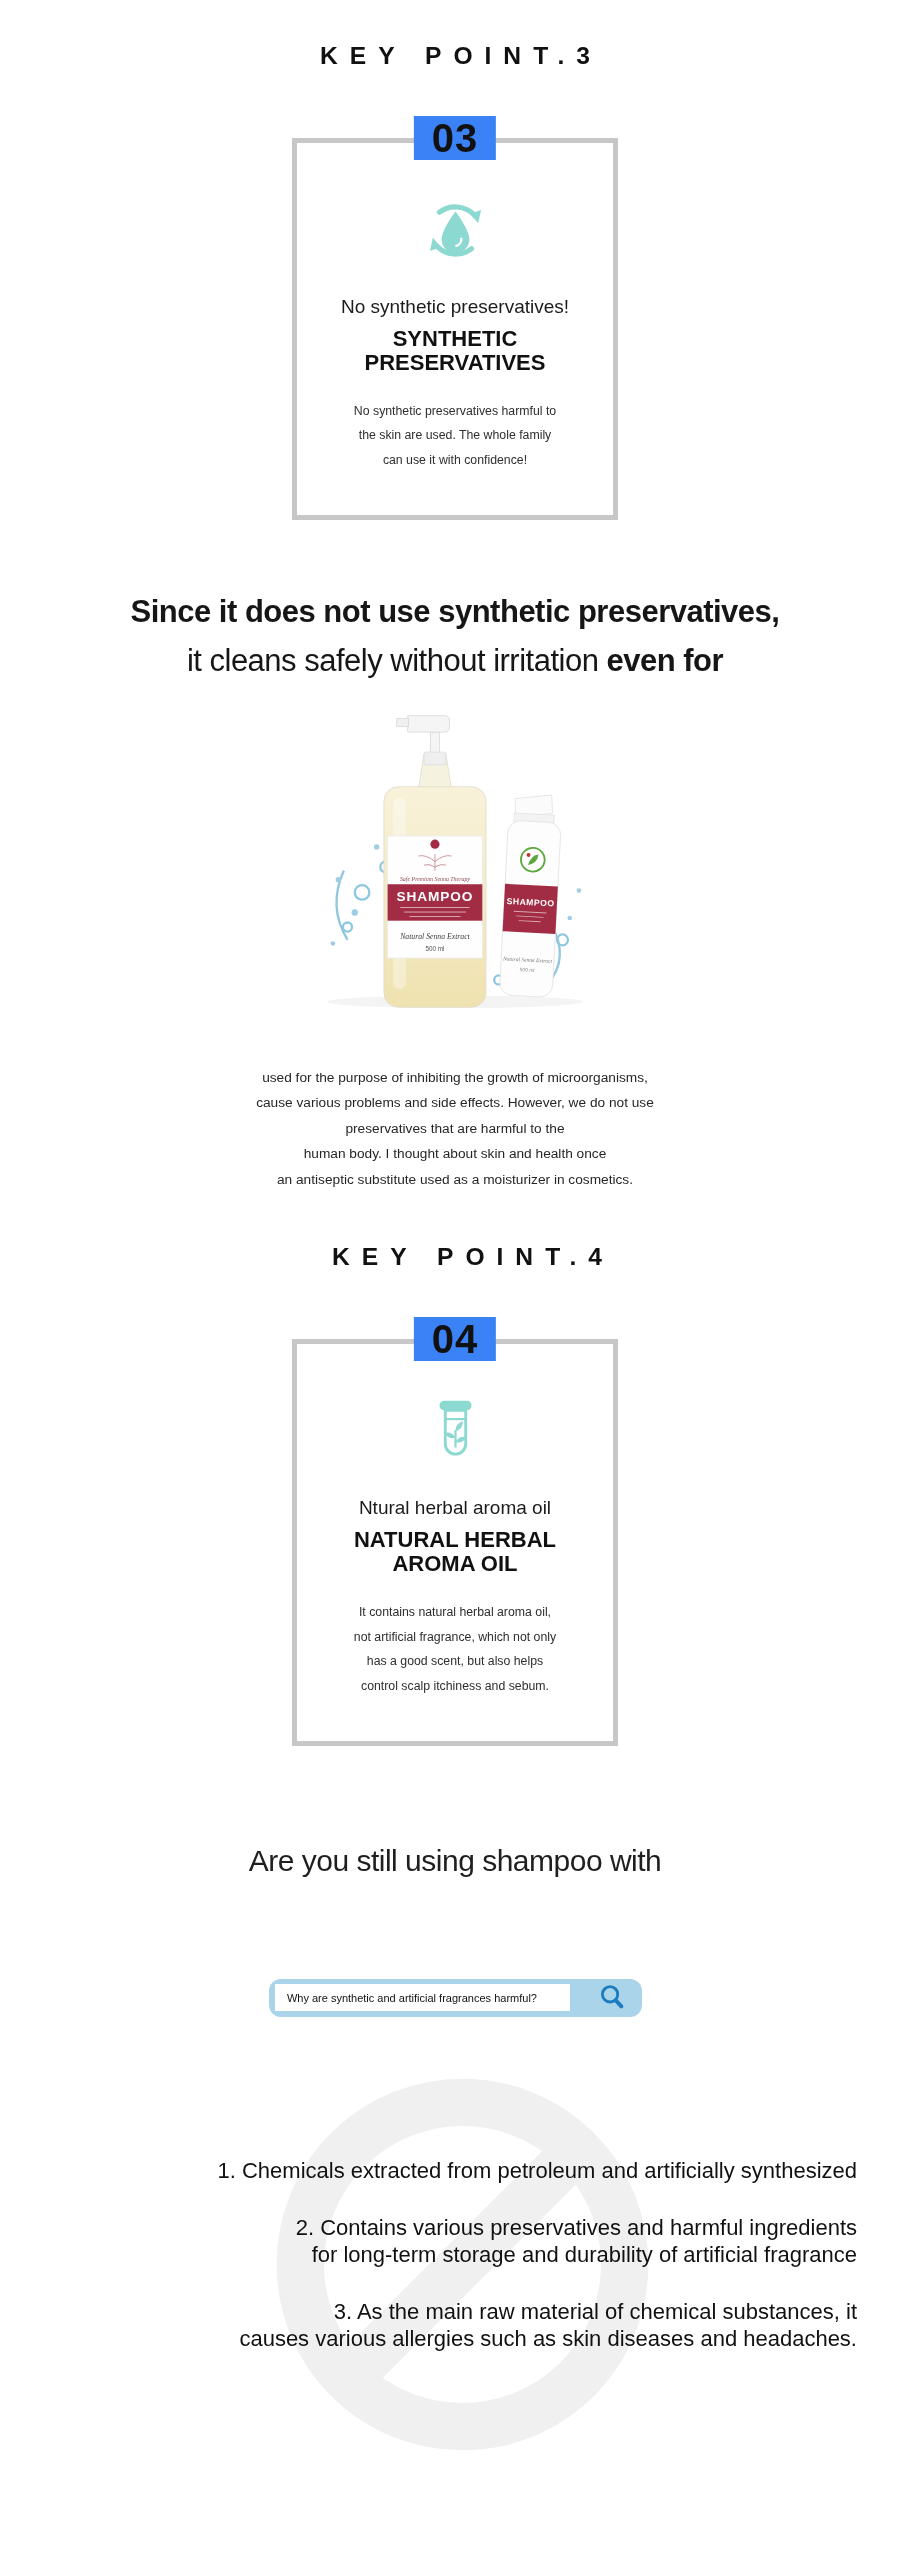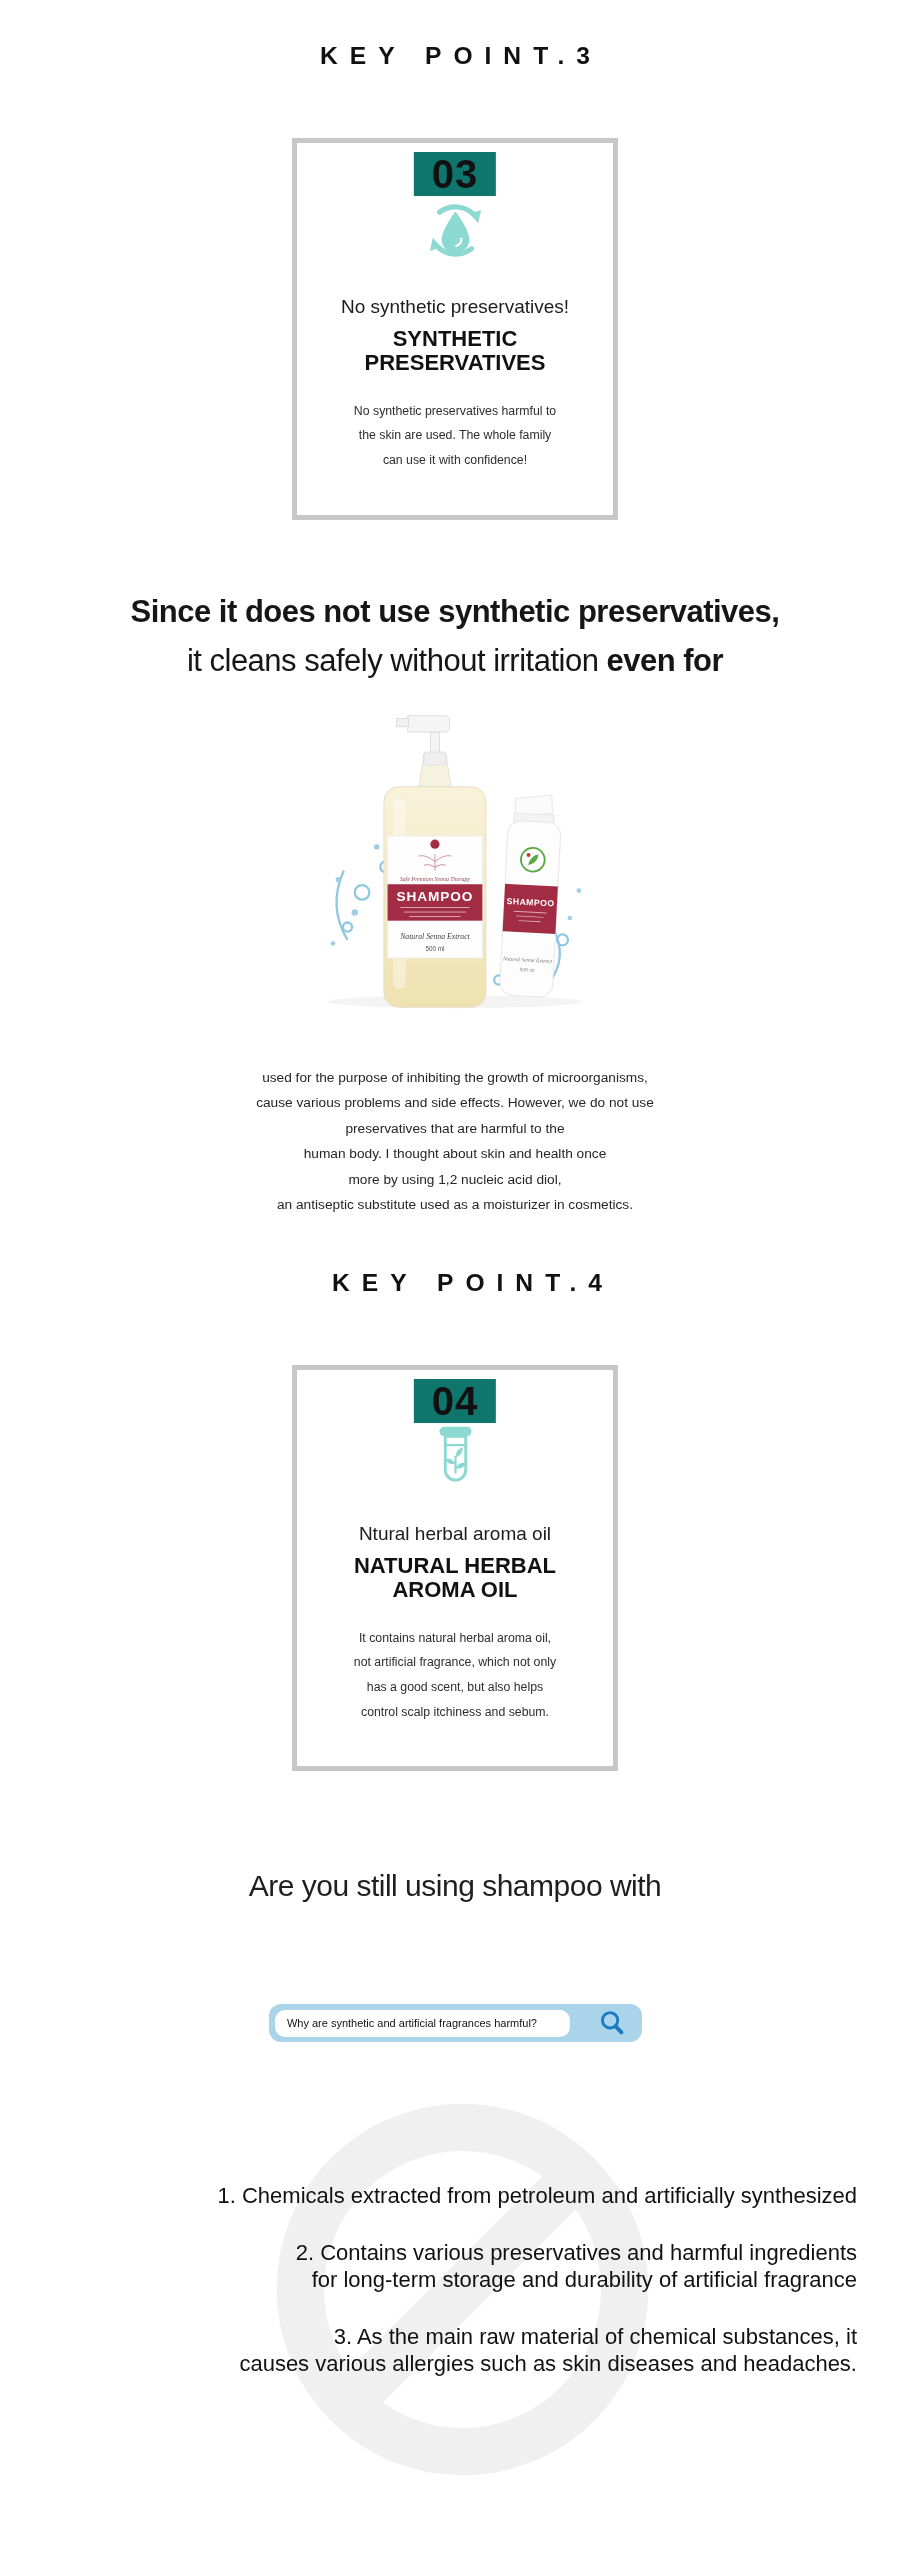--- a/index.html
+++ b/index.html
@@ -11,22 +11,22 @@
     letter-spacing:12px;text-indent:12px;line-height:27px;color:#111;
   }
   .kp-heading.second{padding-top:0;margin-top:51px;padding-left:24px;}
 
   .point-box{
     width:315px;margin:69px auto 0;border:5.5px solid #c7c7c7;position:relative;
     box-sizing:content-box;text-align:center;padding:51px 12.7px 42px;background:#fff;width:290px;
   }
   .point-number{
     position:absolute;top:-27px;left:50%;transform:translateX(-50%);
-    background:#0f766e;padding:0 18px;font-size:40px;font-weight:bold;color:#111;line-height:44px;
-    letter-spacing:0.9px;white-space:nowrap;margin-top:36px;
+    background:#3b82f6;padding:0 18px;font-size:40px;font-weight:bold;color:#111;line-height:44px;
+    letter-spacing:0.9px;white-space:nowrap;
   }
   .point-icon{height:73px;margin-bottom:27px;}
   .point-title{font-size:19px;color:#1c1c1c;line-height:25.5px;margin-bottom:7.3px;}
   .point-subtitle{font-size:22px;font-weight:bold;color:#111;line-height:24px;margin-bottom:24px;}
   .point-desc{font-size:12.3px;color:#2e2e2e;line-height:24.6px;}
 
   .statement{margin-top:67px;text-align:center;font-size:31px;line-height:49px;font-weight:bold;color:#161616;letter-spacing:-0.5px;}
   .statement .light{font-weight:normal;}
 
   .product-figure{width:328px;margin:16.4px auto 0;}
@@ -34,21 +34,21 @@
   .body-paragraph{margin-top:51px;text-align:center;font-size:13.7px;line-height:25.5px;color:#262626;}
 
   .question{margin-top:91px;text-align:center;font-size:30px;line-height:47px;font-weight:normal;color:#1f1f1f;letter-spacing:-0.5px;}
   .question b{font-weight:bold;}
 
   .search-bar{
     width:373px;height:38px;margin:95px auto 0;background:#a9d4ea;border-radius:12px;
     display:flex;align-items:center;box-sizing:border-box;padding:0 14.6px 0 6.4px;
   }
   .search-input{
-    width:295px;height:27px;background:#ffffff;border:none;border-radius:10px;
+    width:295px;height:27px;background:#ffffff;border:none;border-radius:0;
     font-family:"Liberation Sans", sans-serif;font-size:11px;color:#111;padding:0 9px 0 12px;
     box-sizing:border-box;outline:none;
   }
   .search-btn{margin-left:auto;background:none;border:none;padding:0;cursor:pointer;height:29px;}
 
   .reasons{position:relative;margin-top:38px;height:417px;}
   .watermark{position:absolute;left:calc(50% - 182px);top:20px;z-index:0;}
   .reason-item{position:relative;z-index:1;text-align:right;font-size:22px;line-height:27px;color:#111;}
   .reason-item.first{padding-top:102px;}
   .reason-item + .reason-item{margin-top:30px;}
@@ -164,21 +164,20 @@
         <text x="158" y="274" font-size="7" fill="#555555" text-anchor="middle" font-family="Liberation Sans, sans-serif">500 ml</text>
       </g>
     </svg>
   </div>
 
   <div class="body-paragraph">
     <div>used for the purpose of inhibiting the growth of microorganisms,</div>
     <div>cause various problems and side effects. However, we do not use</div>
     <div>preservatives that are harmful to the</div>
     <div>human body. I thought about skin and health once</div>
-    <div>more by using 1,2 nucleic acid diol,</div>
     <div>an antiseptic substitute used as a moisturizer in cosmetics.</div>
   </div>
 
   <div class="kp-heading second">KEY POINT.4</div>
 
   <div class="point-box">
     <div class="point-number">04</div>
     <div class="point-icon">
       <svg viewBox="0 0 100 100" width="73" height="73" aria-hidden="true">
         <rect x="28" y="8" width="44" height="13" rx="6.5" fill="#8BD9D0"></rect>

